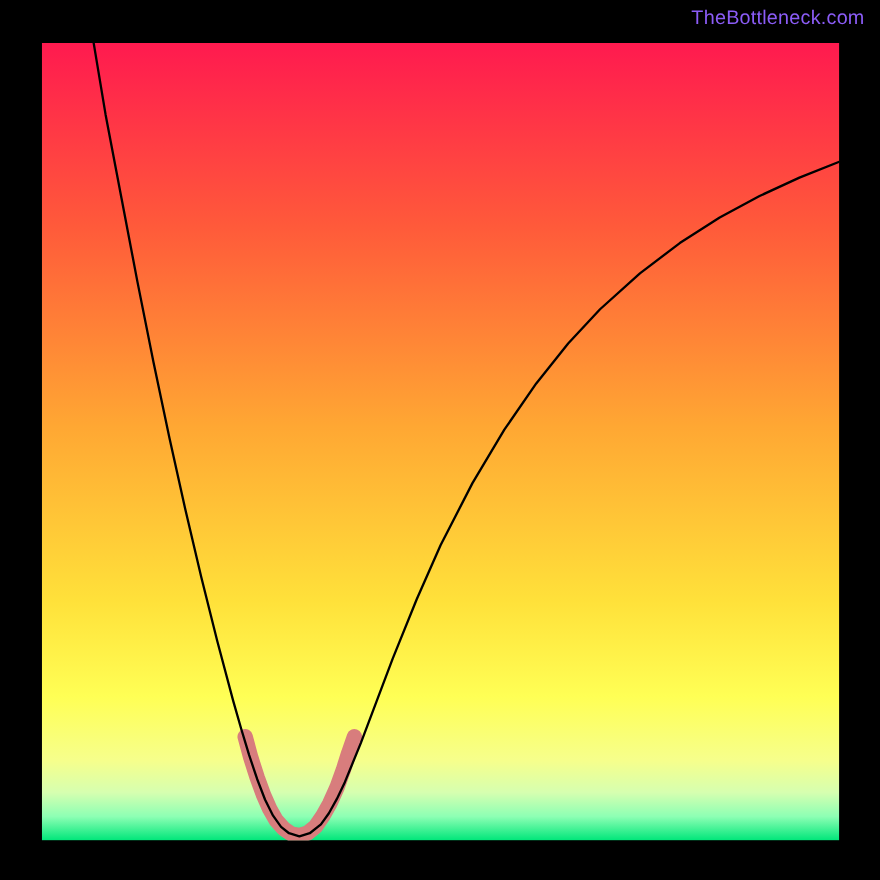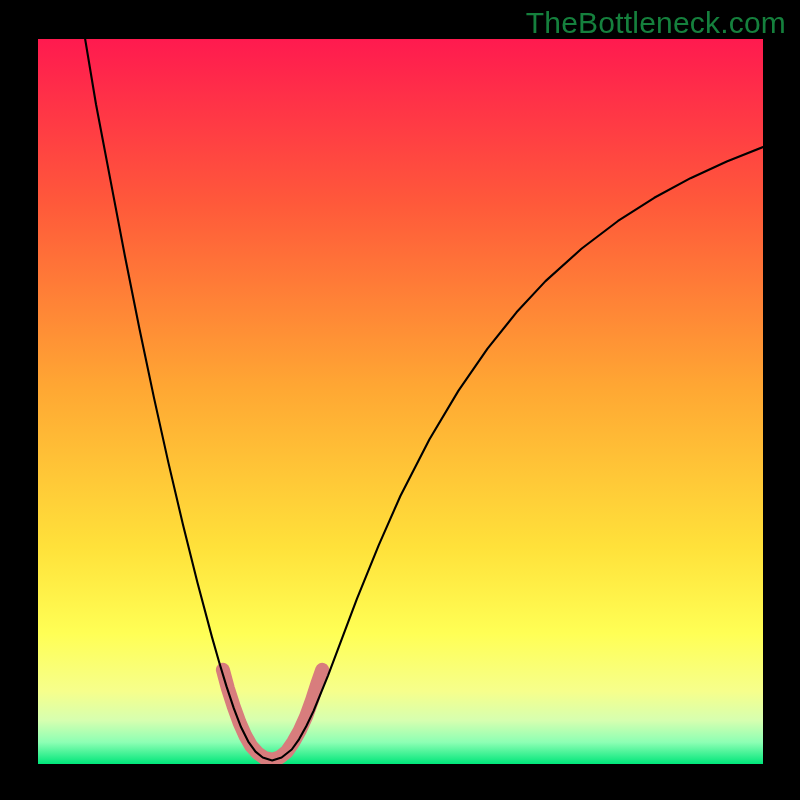--- a/index.html
+++ b/index.html
@@ -23,22 +23,22 @@
     position: absolute;
     top: 39px;
     left: 38px;
     width: 725px;
     height: 725px;
   }
   .watermark {
     position: absolute;
     top: 6px;
     right: 14px;
-    color: #15803d;
-    font-size: 30px;
+    color: #8b5cf6;
+    font-size: 18px;
     letter-spacing: 0.2px;
     font-weight: 400;
     font-family: Arial, Helvetica, sans-serif;
   }
 </style>
 </head>
 <body>
 
 <div class="frame">
   <svg class="plot" viewBox="0 0 725 725" width="725" height="725" preserveAspectRatio="none">

